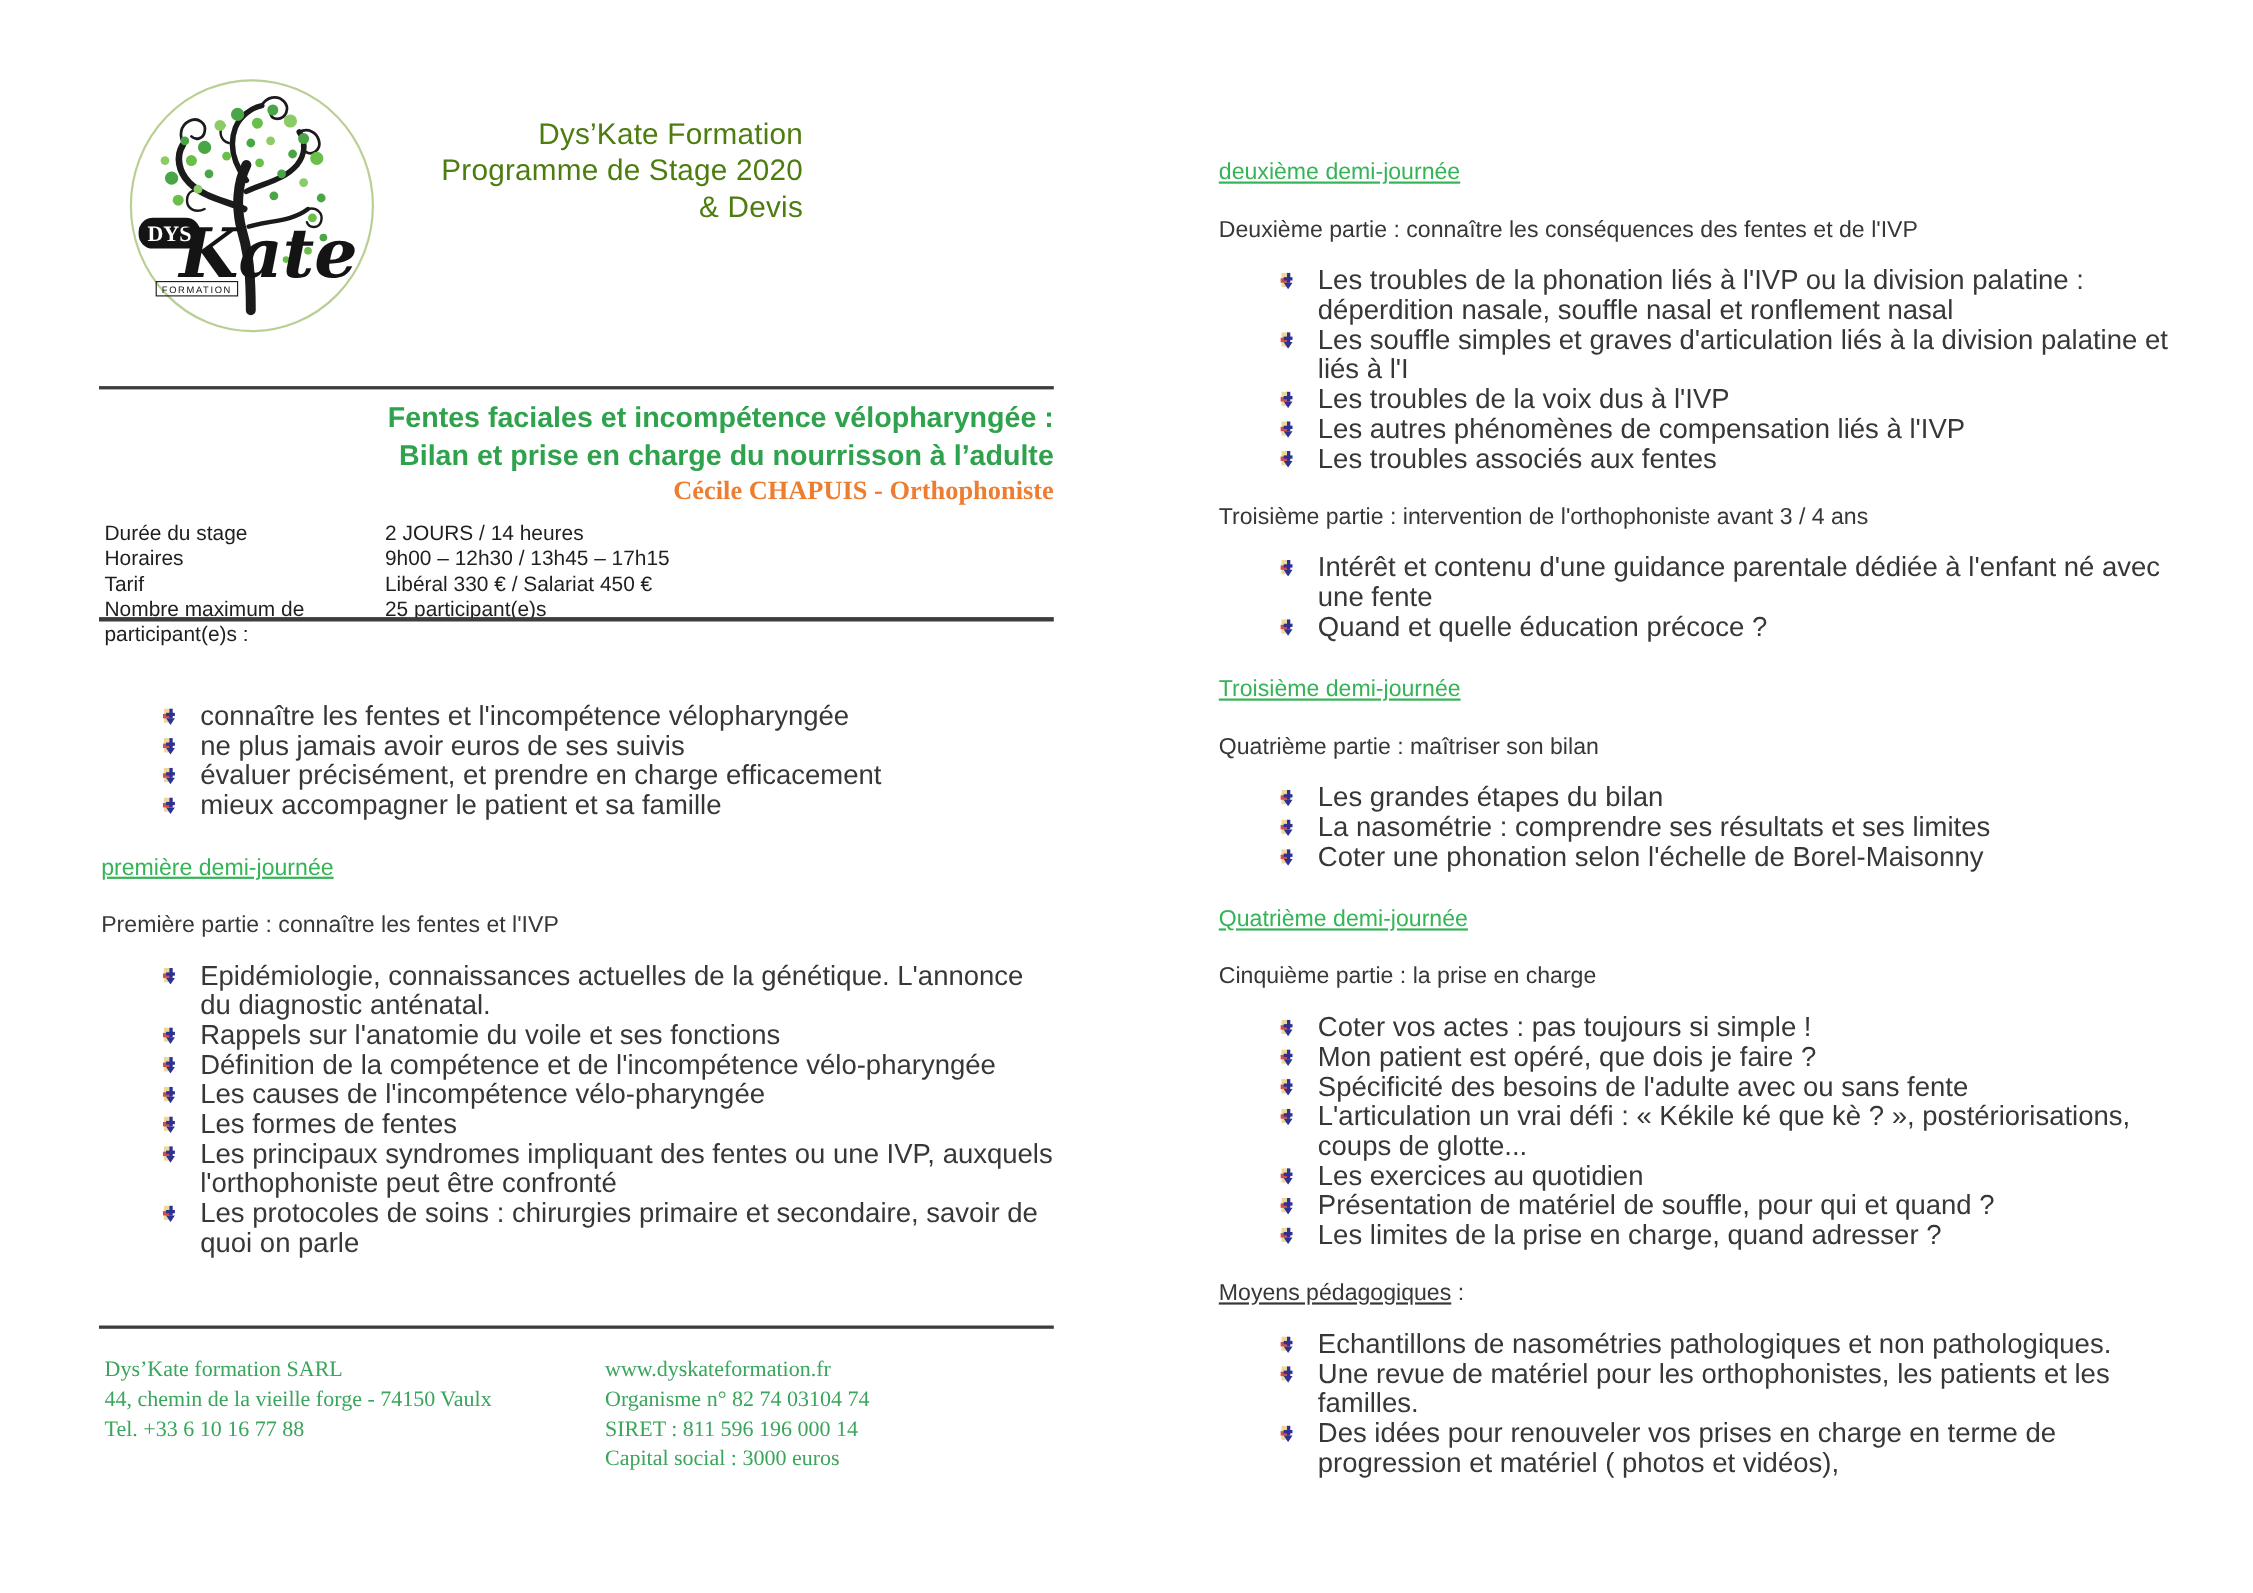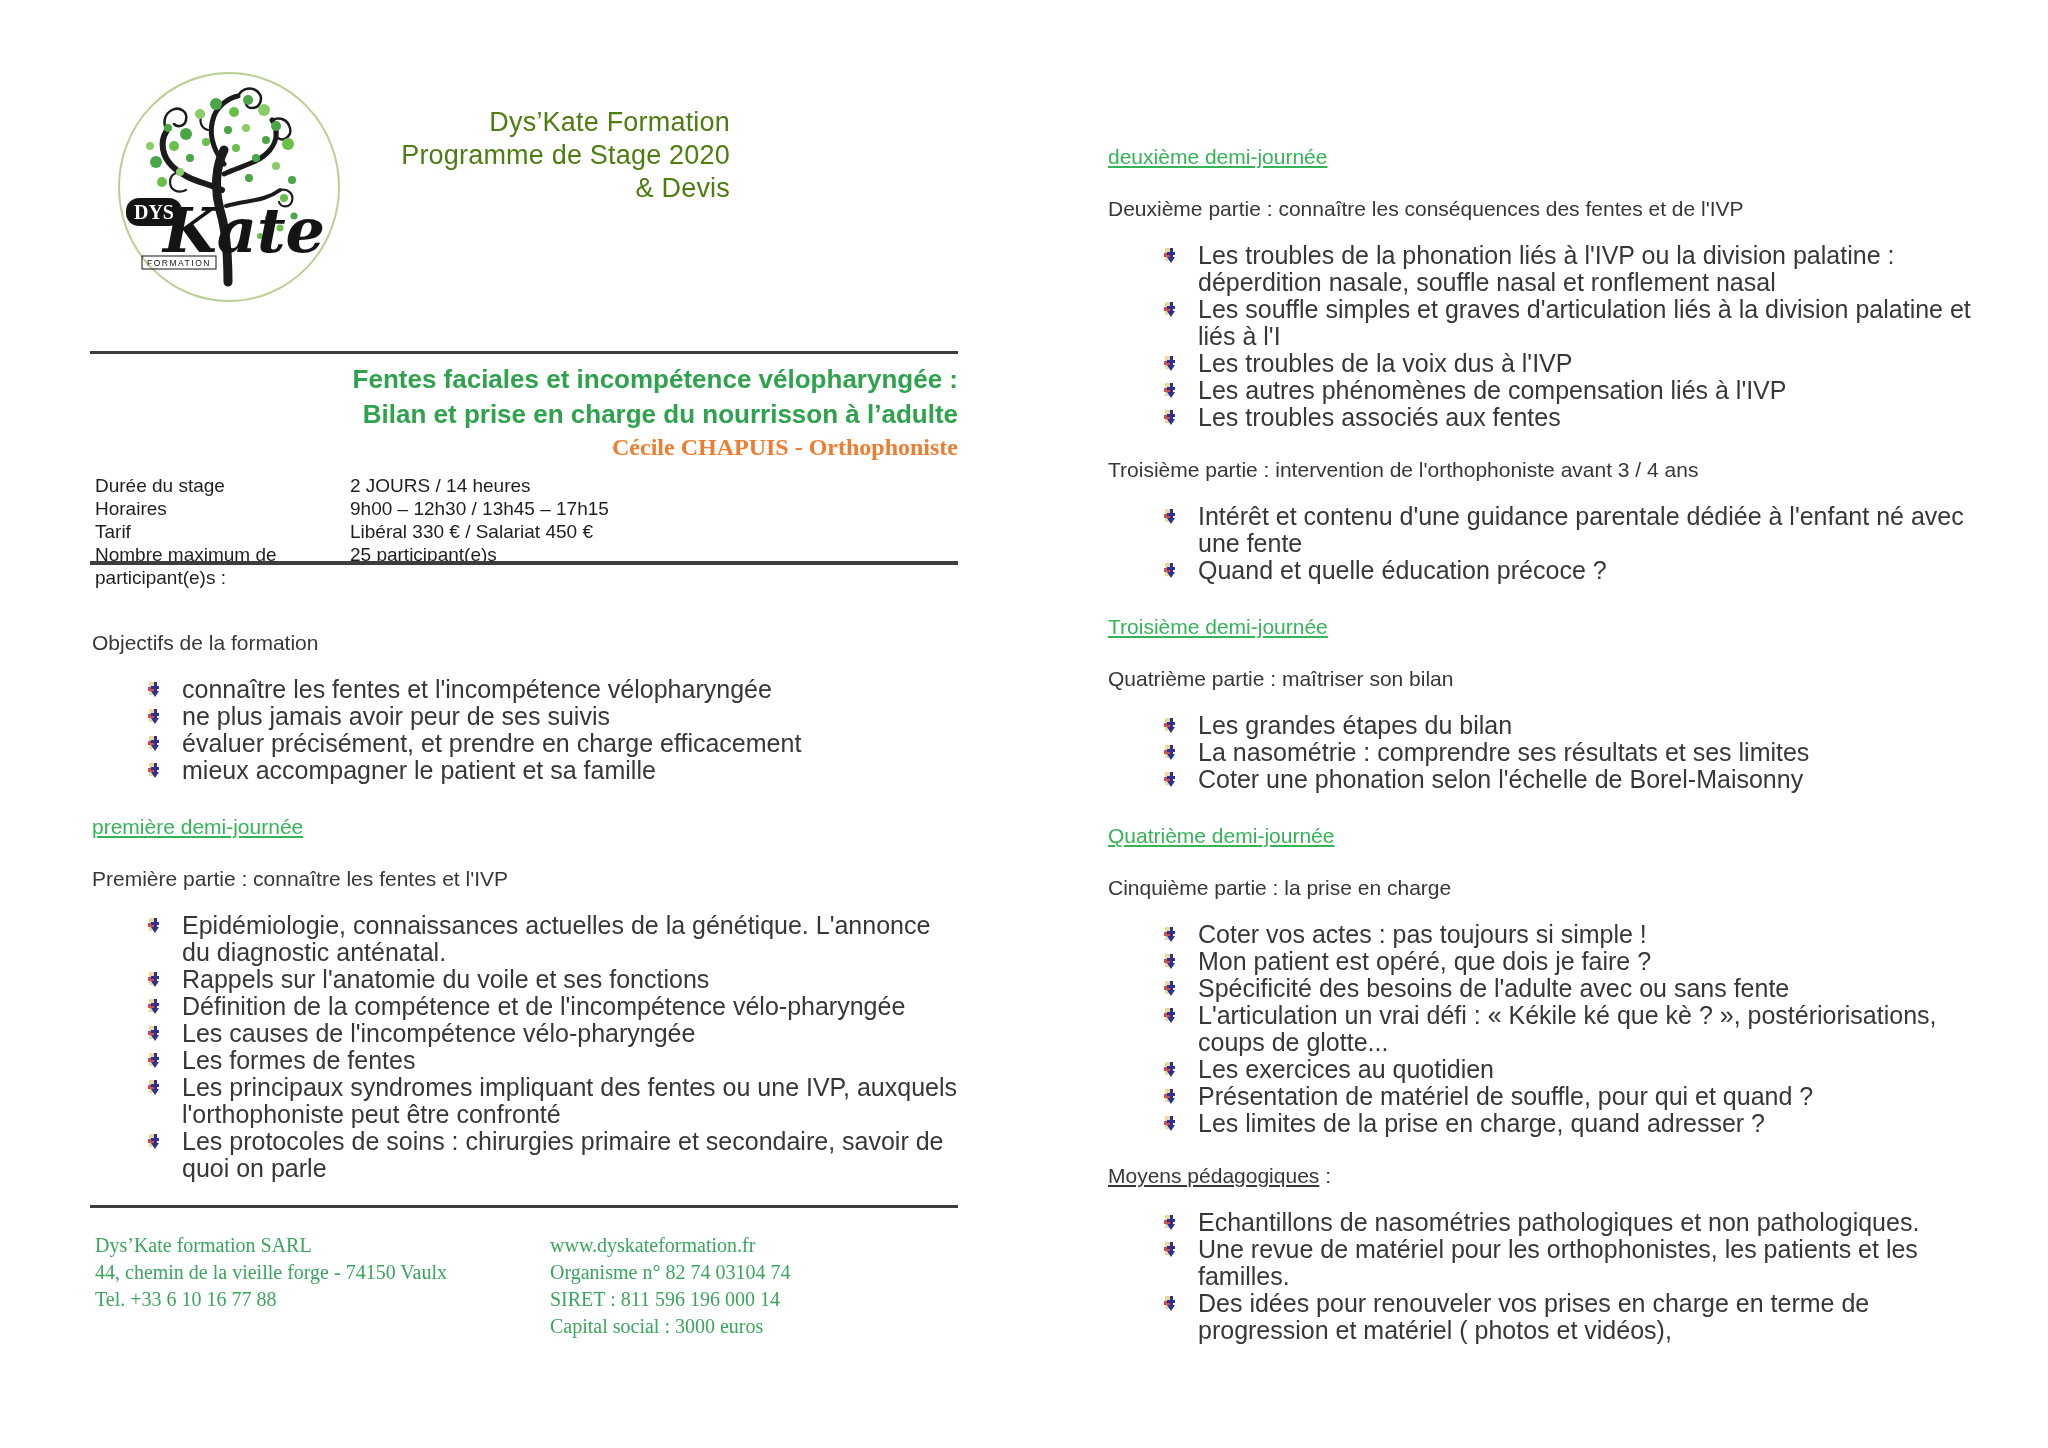--- a/index.html
+++ b/index.html
@@ -145,36 +145,35 @@
       </div>
       <div class="detail-row">
         <div class="detail-label">Nombre maximum de participant(e)s :</div>
         <div class="detail-value">25 participant(e)s</div>
       </div>
     </div>
 
   <div class="rule rule-mid"></div>
 
   <div class="flow left-flow">
-      <div class="part-heading"><span>Objectifs de la formation</span></div>
       <ul class="bullets">
         <li class="bullet-item"><svg class="b-icon" width="14" height="15" viewBox="0 0 14 15">
             <rect x="1" y="0" width="6" height="13" fill="#edd89a"></rect>
             <rect x="0" y="5" width="8" height="4" fill="#cf4e4e"></rect>
             <rect x="6" y="0" width="3" height="9" fill="#2e3192"></rect>
             <rect x="3" y="4" width="8" height="3" fill="#2e3192"></rect>
             <polygon points="3,9 11,9 7,15" fill="#2e3192"></polygon>
           </svg><span>connaître les fentes et l'incompétence vélopharyngée</span></li>
         <li class="bullet-item"><svg class="b-icon" width="14" height="15" viewBox="0 0 14 15">
             <rect x="1" y="0" width="6" height="13" fill="#edd89a"></rect>
             <rect x="0" y="5" width="8" height="4" fill="#cf4e4e"></rect>
             <rect x="6" y="0" width="3" height="9" fill="#2e3192"></rect>
             <rect x="3" y="4" width="8" height="3" fill="#2e3192"></rect>
             <polygon points="3,9 11,9 7,15" fill="#2e3192"></polygon>
-          </svg><span>ne plus jamais avoir peur de ses suivis</span></li>
+          </svg><span>ne plus jamais avoir euros de ses suivis</span></li>
         <li class="bullet-item"><svg class="b-icon" width="14" height="15" viewBox="0 0 14 15">
             <rect x="1" y="0" width="6" height="13" fill="#edd89a"></rect>
             <rect x="0" y="5" width="8" height="4" fill="#cf4e4e"></rect>
             <rect x="6" y="0" width="3" height="9" fill="#2e3192"></rect>
             <rect x="3" y="4" width="8" height="3" fill="#2e3192"></rect>
             <polygon points="3,9 11,9 7,15" fill="#2e3192"></polygon>
           </svg><span>évaluer précisément, et prendre en charge efficacement</span></li>
         <li class="bullet-item"><svg class="b-icon" width="14" height="15" viewBox="0 0 14 15">
             <rect x="1" y="0" width="6" height="13" fill="#edd89a"></rect>
             <rect x="0" y="5" width="8" height="4" fill="#cf4e4e"></rect>

